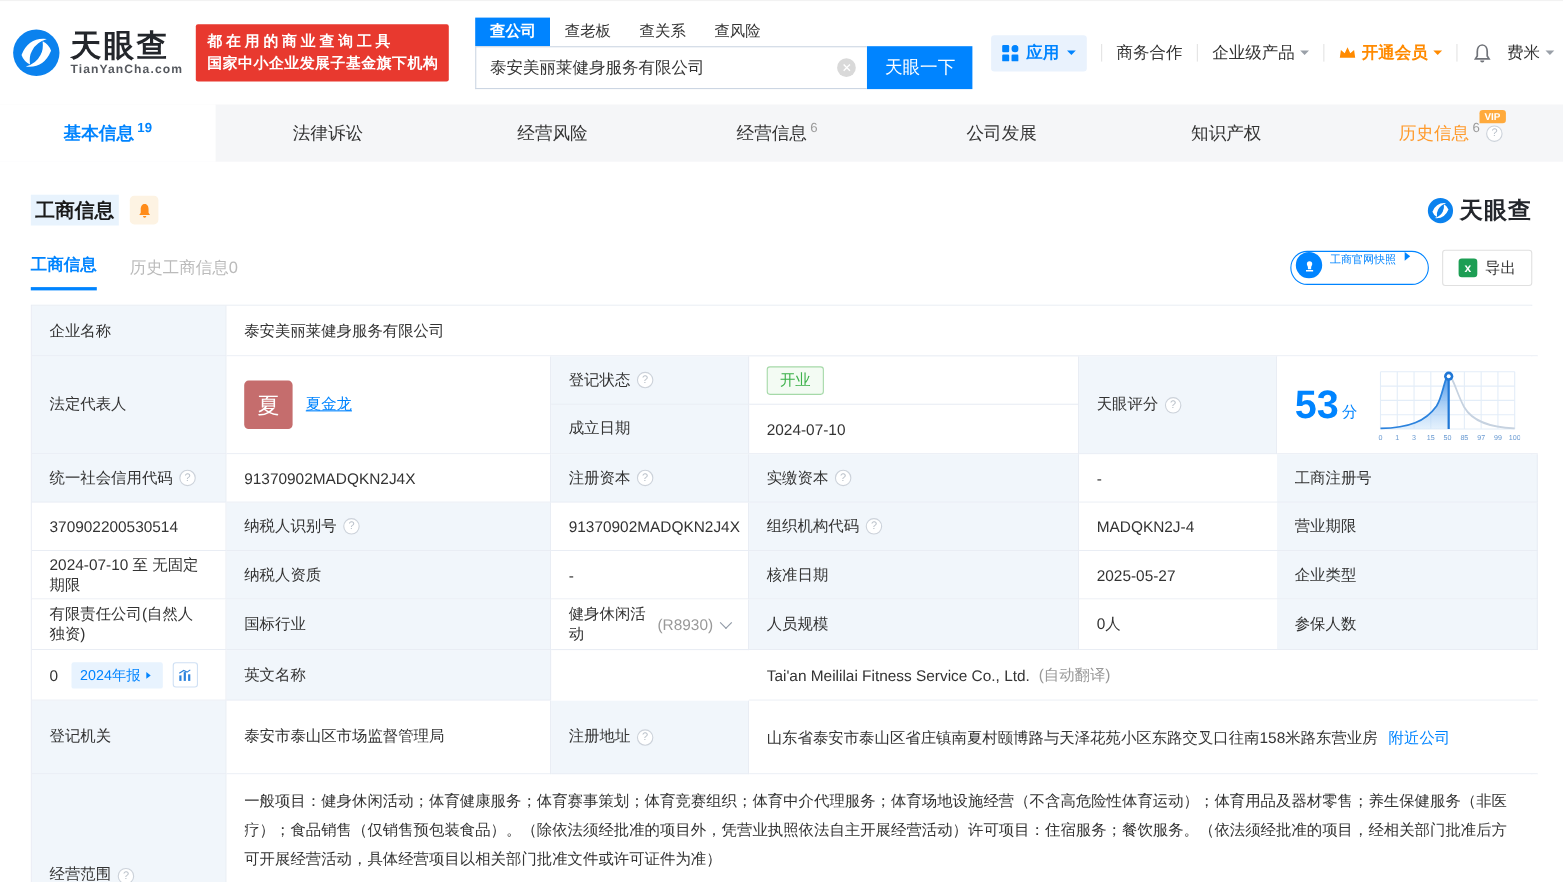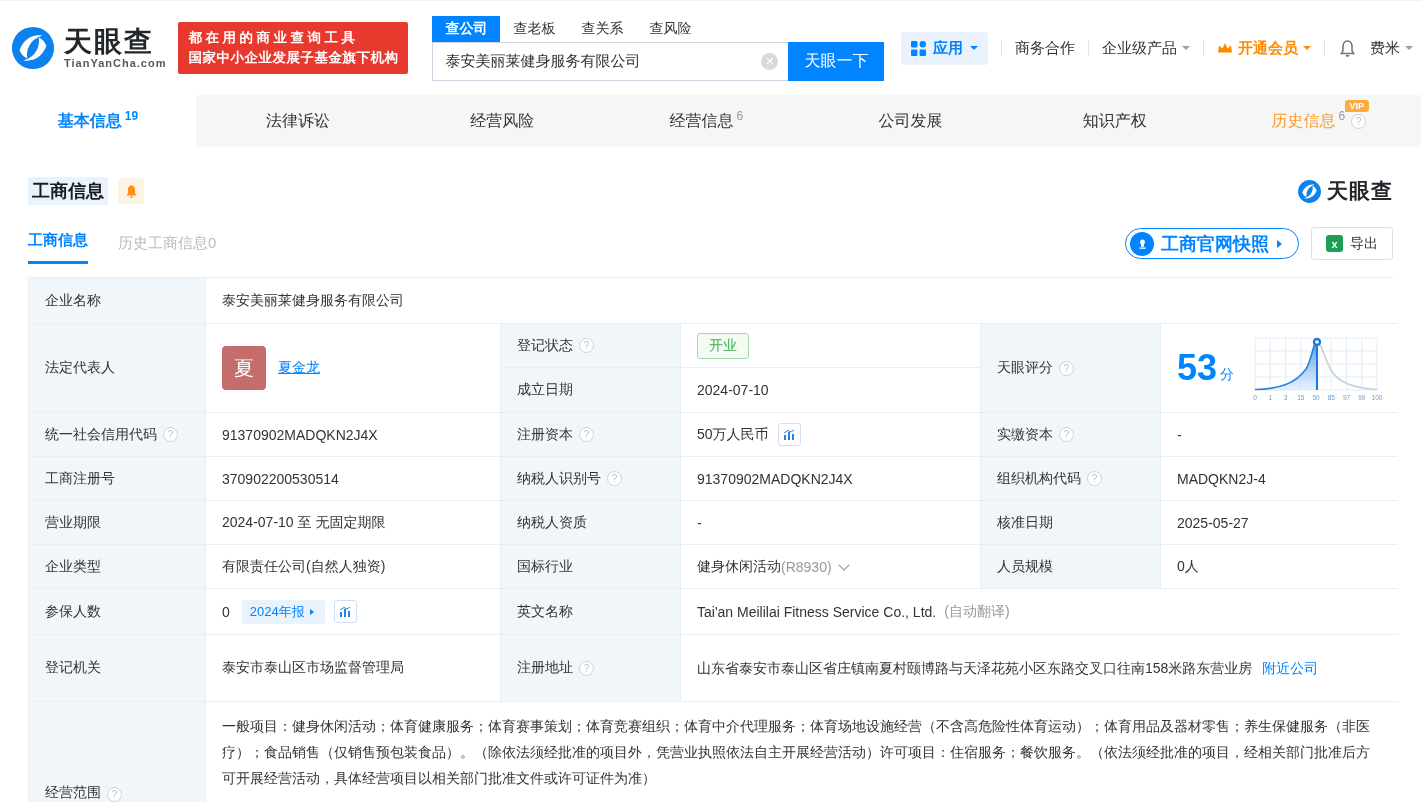--- a/index.html
+++ b/index.html
@@ -51,21 +51,21 @@
   .section-head { display:flex; align-items:center; margin-top:30px; }
   .section-title { font-size:18px; font-weight:bold; color:#1a1a1a; background:#e8f3fd; padding:2px 4px; }
   .bell-box { margin-left:10px; width:26px; height:26px; background:#fdf3e3; border-radius:4px; display:flex; align-items:center; justify-content:center; cursor:pointer; }
   .watermark { margin-left:auto; display:flex; align-items:center; gap:5px; }
   .watermark .wm-text { font-size:21px; font-weight:bold; color:#23262b; letter-spacing:1px; }
 
   .subtab-row { display:flex; align-items:flex-end; margin-top:22px; }
   .subtab { font-size:15px; margin-right:30px; padding-bottom:11px; color:#bbb; cursor:pointer; }
   .subtab.active { color:#0084ff; border-bottom:3px solid #0084ff; font-weight:bold; }
   .actions { margin-left:auto; display:flex; gap:12px; align-items:center; padding-bottom:4px; }
-  .btn-snapshot { height:31px; border:1px solid #0084ff; border-radius:16px; background:#fff; color:#0084ff; font-size:18px; display:flex; align-items:center; gap:7px; padding:0 12px 0 4px; cursor:pointer; font-family:inherit;font-weight:bold; }
+  .btn-snapshot { height:31px; border:1px solid #0084ff; border-radius:16px; background:#fff; color:#0084ff; font-size:10px; display:flex; gap:7px; padding:0 12px 0 4px; cursor:pointer; font-family:inherit; }
   .stamp-circle { width:24px; height:24px; border-radius:50%; background:#0084ff; display:flex; align-items:center; justify-content:center; }
   .arrow-r { width:0; height:0; border:4px solid transparent; border-left:5px solid #0084ff; margin-left:1px; }
   .btn-export { height:33px; border:1px solid #e0e0e0; border-radius:3px; background:#fff; color:#333; font-size:14px; display:flex; align-items:center; gap:7px; padding:0 14px; cursor:pointer; font-family:inherit; }
   .xls-icon { width:17px; height:17px; background:#1d9e54; border-radius:3px; color:#fff; font-size:11px; font-weight:bold; display:flex; align-items:center; justify-content:center; }
   .xls-icon::after { content:"x"; }
 
   
   .info-table { margin-top:13px; border:1px solid #e9edf4; display:grid; grid-template-columns:177px 295px 180px 300px 180px 1fr; font-size:14px; color:#333; }
   .c { border-right:1px solid #e9edf4; border-bottom:1px solid #e9edf4; display:flex; align-items:center; padding:0 16px; background:#fff; }
   .lbl { background:#f1f6fb; }
@@ -325,31 +325,20 @@
           <span>统一社会信用代码</span>
           <span class="help"></span>
         </div>
       <div class="c h44">
           <span>91370902MADQKN2J4X</span>
         </div>
       <div class="c lbl h44">
           <span>注册资本</span>
           <span class="help"></span>
         </div>
-      <div class="c h44">
-        <span>50万人民币</span>
-        <span class="chart-box">
-          <svg width="12" height="12" viewBox="0 0 12 12">
-              <rect x="1" y="6" width="2" height="5" fill="#2b82dd"></rect>
-              <rect x="5" y="3" width="2" height="8" fill="#2b82dd"></rect>
-              <rect x="9" y="5" width="2" height="6" fill="#2b82dd"></rect>
-              <path d="M1 4 L5 1.5 L8 3 L11 1" stroke="#2b82dd" stroke-width="1" fill="none"></path>
-            </svg>
-        </span>
-      </div>
       <div class="c lbl h44">
           <span>实缴资本</span>
           <span class="help"></span>
         </div>
       <div class="c h44 nr">
           <span>-</span>
         </div>
 
       <div class="c lbl h44">
           <span>工商注册号</span>

